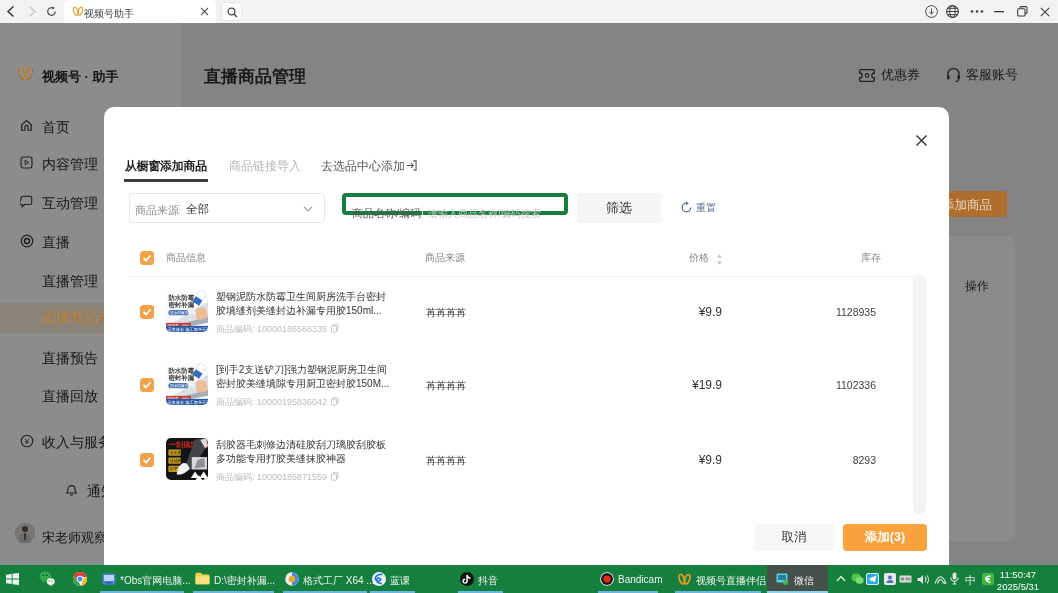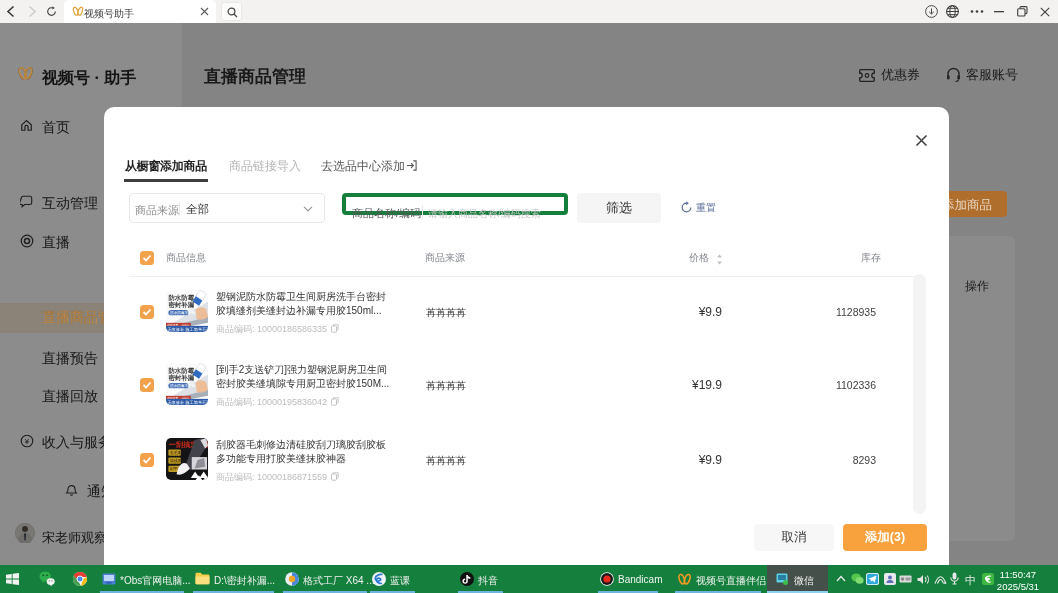--- a/index.html
+++ b/index.html
@@ -13,21 +13,21 @@
 #searchbox { position:absolute; left:221px; top:2px; width:21px; height:19px; background:#fcfcfb; border:1px solid #e9e8e6; border-radius:3px; }
 
 
 #app { position:absolute; left:0; top:23px; width:1058px; height:542px; background:#f0f1f2; }
 #sidebar { position:absolute; left:0; top:0; width:182px; height:542px; background:#ffffff; }
 .side-item { position:absolute; left:0; width:182px; height:20px; font-size:14px; color:#2e2e2e; }
 .side-item .ic { position:absolute; left:20px; top:2px; }
 .side-item .lb { position:absolute; left:42px; top:2px; white-space:nowrap; }
 #hl-item { position:absolute; left:0; top:280px; width:182px; height:30px; background:#fdeeda; }
 #hl-item .lb { position:absolute; left:42px; top:5.5px; font-size:14px; color:#f59a23; white-space:nowrap; }
-#applogo-text { position:absolute; left:42px; top:45px; font-size:16px; font-weight:bold; color:#252525; }
+#applogo-text { position:absolute; left:42px; top:45px; font-size:13px; font-weight:bold; color:#252525; }
 #pagetitle { position:absolute; left:204px; top:42px; font-size:17px; font-weight:bold; color:#2f2f2f; }
 
 
 #overlay { position:absolute; left:0; top:23px; width:1058px; height:542px; background:rgba(0,0,0,0.45); }
 
 
 #modal { position:absolute; left:104px; top:107px; width:845px; height:458px; background:#fff; border-radius:10px 10px 0 0; }
 .tabt { position:absolute; top:157px; font-size:12px; }
 #tab1 { left:21px; color:#1f1f1f; font-weight:bold; letter-spacing:-0.3px; }
 #tabu { position:absolute; left:20px; top:72px; width:84px; height:2.5px; background:#3d3d3d; }
@@ -100,32 +100,42 @@
         </svg>
       <span style="position:absolute; left:20px; top:-1px; white-space:nowrap;">客服账号</span>
     </div>
 
     <div class="side-item" style="top:94px;">
       <svg class="ic" width="13" height="13" viewBox="0 0 15 15">
           <path d="M2 6.8 L7.5 1.8 L13 6.8 V13 H9.3 V9.2 a1.8 1.8 0 0 0-3.6 0 V13 H2 Z" fill="none" stroke="#3a3a3a" stroke-width="1.4"></path>
         </svg>
       <span class="lb">首页</span>
       </div>
+    <div class="side-item" style="top:131px;">
+      <svg class="ic" width="13" height="13" viewBox="0 0 15 15">
+          <rect x="1.2" y="1.2" width="12.6" height="12.6" rx="2.5" fill="none" stroke="#3a3a3a" stroke-width="1.3"></rect>
+          <path d="M6 4.8 L10 7.5 L6 10.2 Z" fill="none" stroke="#3a3a3a" stroke-width="1.1"></path>
+        </svg>
+      <span class="lb">内容管理</span>
+      </div>
     <div class="side-item" style="top:170px;">
       <svg class="ic" width="13" height="13" viewBox="0 0 15 15">
           <path d="M1.5 3.5 a2 2 0 0 1 2 -2 h8 a2 2 0 0 1 2 2 v5.5 a2 2 0 0 1 -2 2 h-6 l-3 2.5 v-2.5 h-1 a2 2 0 0 1 -2 -2 Z" fill="none" stroke="#3a3a3a" stroke-width="1.3"></path>
         </svg>
       <span class="lb">互动管理</span>
       </div>
     <div class="side-item" style="top:209px;">
       <svg class="ic" width="14" height="14" viewBox="0 0 16 16">
           <circle cx="8" cy="8" r="6.6" fill="none" stroke="#3a3a3a" stroke-width="1.4"></circle>
           <circle cx="8" cy="8" r="2.9" fill="none" stroke="#3a3a3a" stroke-width="1.7"></circle>
         </svg>
       <span class="lb">直播</span>
+      </div>
+    <div class="side-item" style="top:248px;">
+        <span class="lb">直播管理</span>
       </div>
     <div id="hl-item">
         <span class="lb">直播商品管理</span>
       </div>
     <div class="side-item" style="top:325px;">
         <span class="lb">直播预告</span>
       </div>
     <div class="side-item" style="top:363px;">
         <span class="lb">直播回放</span>
       </div>

